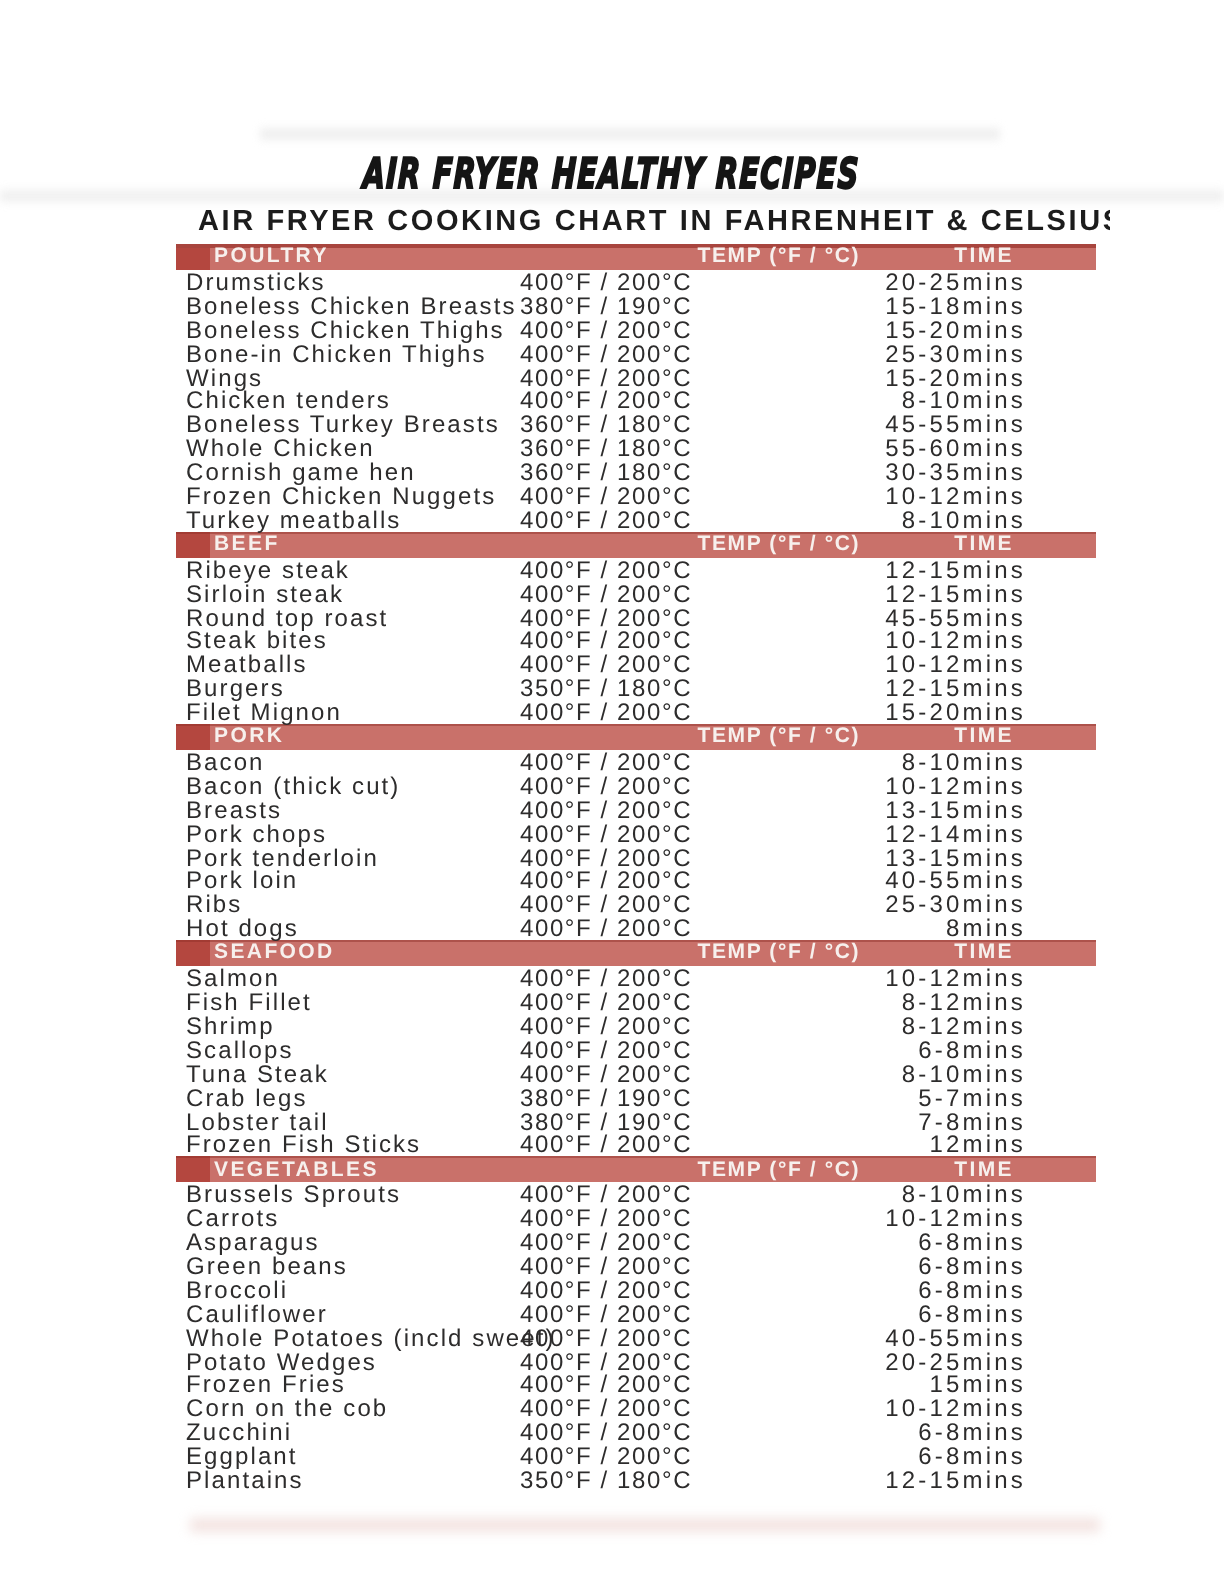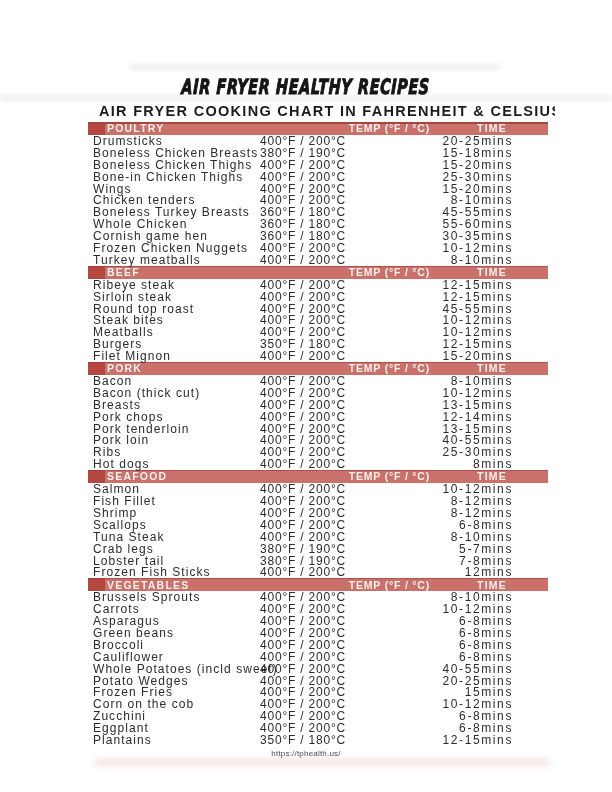--- a/index.html
+++ b/index.html
@@ -357,15 +357,14 @@
           <span class="c-time">6-8mins</span>
         </div>
         <div class="row">
           <span class="c-name">Plantains</span>
           <span class="c-temp">350°F / 180°C</span>
           <span class="c-time">12-15mins</span>
         </div>
       </div>
     </div>
 
-  <div class="footer">https://tphealth.us/</div>
 
 </div>
 
 </body></html>

